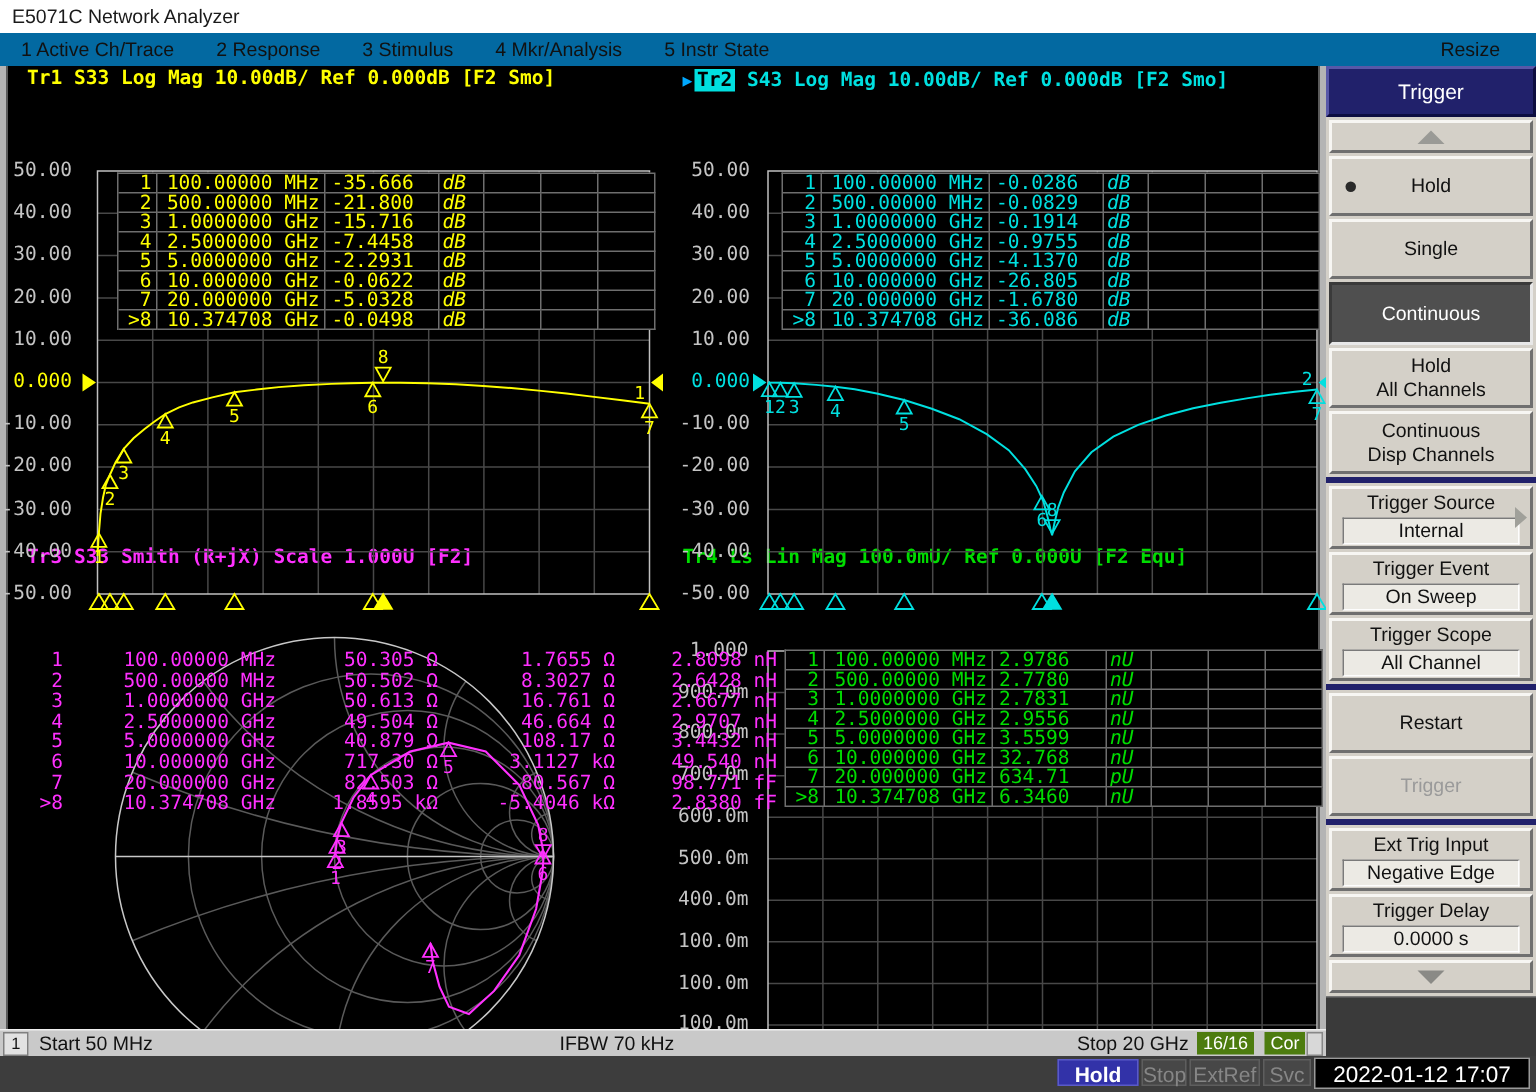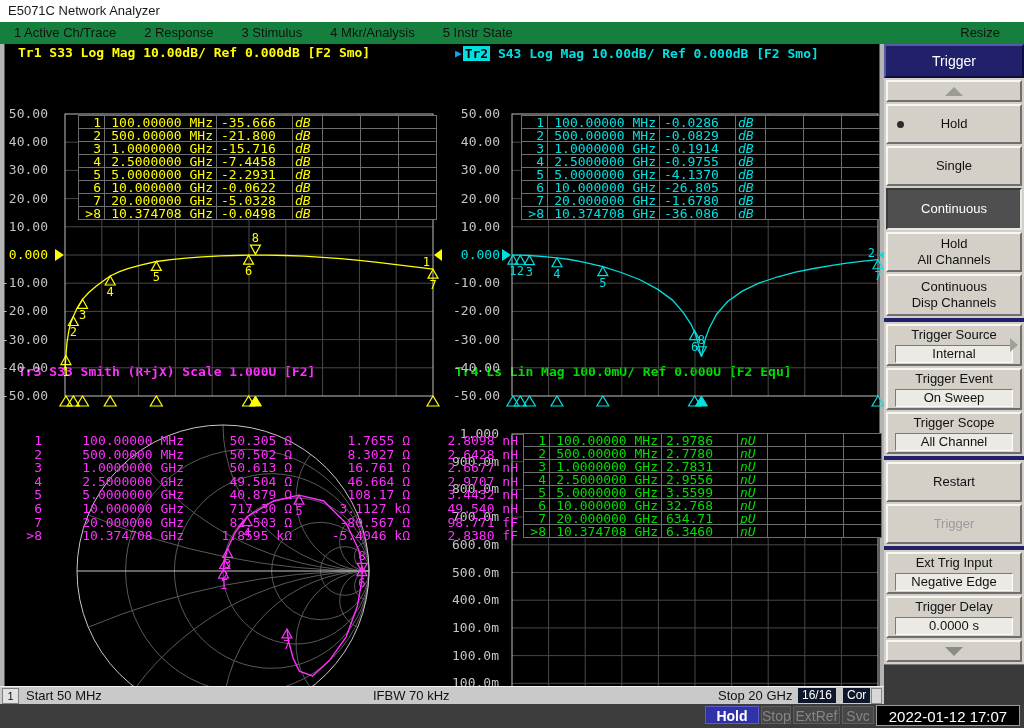--- a/index.html
+++ b/index.html
@@ -1,20 +1,20 @@
 <!DOCTYPE html>
 <html><head>
 <meta charset="utf-8">
 <style>
   html,body{margin:0;padding:0;background:#000;}
   .screen{position:relative;width:1024px;height:728px;overflow:hidden;background:#000;
           font-family:"Liberation Sans",sans-serif;}
   .titlebar{position:absolute;left:0;top:0;width:1024px;height:22px;background:#ffffff;
             color:#1a1a1a;font-size:13px;line-height:22px;padding-left:8px;box-sizing:border-box;}
-  .menubar{position:absolute;left:0;top:22px;width:1024px;height:22px;background:#15803d;
+  .menubar{position:absolute;left:0;top:22px;width:1024px;height:22px;background:#0369a1;
            color:#111;font-size:13px;line-height:22px;display:flex;}
   .menu-item{padding:0 14px;cursor:default;}
   .menu-resize{position:absolute;right:10px;top:0;}
   .lcd{position:absolute;left:0;top:44px;width:884px;height:642px;background:#000;}
   .lcd-strip-l{position:absolute;left:0;top:44px;width:4px;height:642px;background:#b4b4b4;border-right:1px solid #5a5a5a;}
   .lcd-strip-r{position:absolute;left:879px;top:44px;width:5px;height:642px;background:#b4b4b4;border-left:1px solid #5a5a5a;}
   .phdr{position:absolute;height:16px;font-family:"DejaVu Sans Mono",monospace;
         font-size:13px;font-weight:bold;white-space:pre;letter-spacing:0;}
   .hdr-tr1{left:18px;top:45px;color:#ffff00;}
   .hdr-tr2{left:455px;top:45px;color:#00e0e0;display:flex;align-items:center;}
@@ -69,21 +69,21 @@
                border-top:7px solid transparent;border-bottom:7px solid transparent;border-left:8px solid #a0a09a;}
   .sk-dark{position:absolute;left:0;top:620px;width:140px;height:40px;background:#3a3a3a;border-top:1px solid #777;}
   
   .statusbar{position:absolute;left:0;top:686px;width:884px;height:18px;background:#c9c9c9;
              border-top:1px solid #efefef;font-size:13px;color:#111;}
   .chanbox{position:absolute;left:2px;top:1px;width:15px;height:14px;background:#e2e2e2;
            border:1px solid #808080;text-align:center;line-height:14px;font-size:11px;}
   .sb-start{position:absolute;left:26px;top:1px;}
   .sb-ifbw{position:absolute;left:373px;top:1px;}
   .sb-stop{position:absolute;left:718px;top:1px;}
-  .sb-badge{position:absolute;top:1px;height:15px;background:#0f172a;color:#fff;
+  .sb-badge{position:absolute;top:1px;height:15px;background:#4d7c0f;color:#fff;
             font-size:12px;line-height:15px;padding:0 4px;}
   .sb-box{position:absolute;left:871px;top:1px;width:9px;height:14px;background:#d8d8d8;
           border:1px solid #888;}
   
   .bottombar{position:absolute;left:0;top:704px;width:1024px;height:24px;background:#3d3d3d;}
   .bb-item{position:absolute;top:2px;height:18px;line-height:18px;font-size:14px;text-align:center;
            background:#474747;border:1px solid #5e5e5e;color:#868686;box-sizing:border-box;}
   .bb-hold{background:#3232a8;border-color:#5a5ac8;color:#fff;font-weight:bold;}
   .bb-date{position:absolute;left:876px;top:1px;width:144px;height:21px;background:#000;
            border:1px solid #9a9a9a;color:#fff;font-size:15px;line-height:21px;text-align:center;

